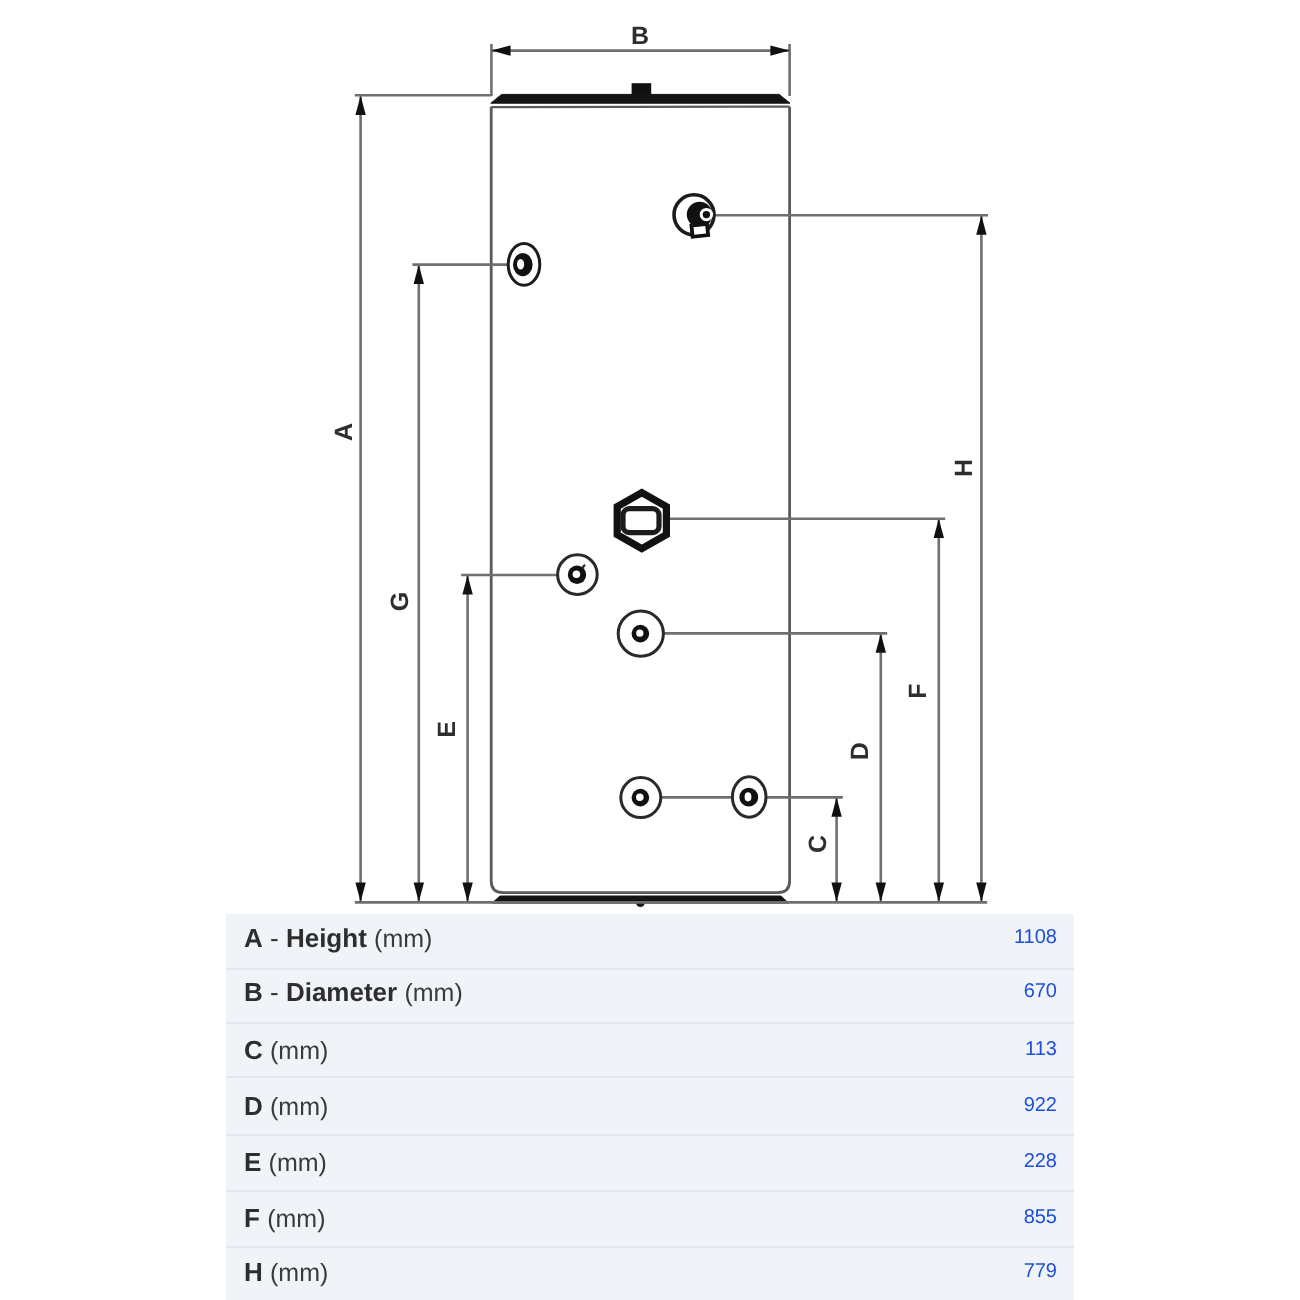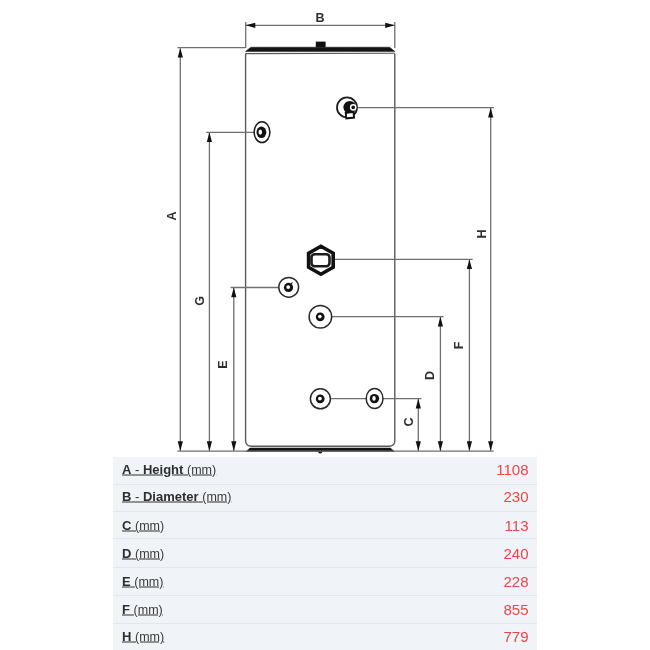--- a/index.html
+++ b/index.html
@@ -2,25 +2,25 @@
 <html><head>
 <meta charset="utf-8">
 <style>
   html,body{margin:0;padding:0;background:#ffffff;width:650px;height:650px;overflow:hidden;
     font-family:"Liberation Sans", sans-serif;}
   #stage{position:relative;width:650px;height:650px;}
   svg{position:absolute;left:0;top:0;}
   .tbl{position:absolute;left:113px;top:456.6px;width:423.5px;height:193.4px;background:#f0f4f9;}
   .trow{position:absolute;left:113px;width:423.5px;height:0;}
   .trow .lbl{position:absolute;left:9px;top:0;transform:translateY(-50%);
-    font-size:13px;color:#2e2e2e;white-space:nowrap;text-decoration:underline;}
+    font-size:13px;color:#2e2e2e;white-space:nowrap;}
   .trow .lbl b{font-weight:bold;}
   .trow .lbl .mm{font-size:12.5px;color:#3a3a3a;}
   .trow .val{position:absolute;right:8px;top:0;transform:translateY(-50%);
-    font-size:15px;color:#ef4444;}
+    font-size:10px;color:#1d4ed8;}
   .sep{position:absolute;left:113px;width:423.5px;height:1px;background:#e1e7ee;}
 </style>
 </head>
 <body>
 <div id="stage">
 
 <svg width="650" height="650" viewBox="0 0 650 650">
   <g fill="none" stroke-linecap="butt">
 
     <path d="M245.6,53.4 L245.6,440.5 Q245.6,446.3 251.5,446.3 L388.9,446.3 Q394.8,446.3 394.8,440.5 L394.8,53.4" stroke="#5a5a5a" stroke-width="1.4" fill="#ffffff"></path>
@@ -166,31 +166,31 @@
 
 <div class="tbl"></div>
 
 <div class="trow" style="top:468.6px;">
       <span class="lbl"><b>A</b> - <b>Height</b>&nbsp;<span class="mm">(mm)</span></span>
       <span class="val">1108</span>
     </div>
 
 <div class="trow" style="top:495.6px;">
       <span class="lbl"><b>B</b> - <b>Diameter</b>&nbsp;<span class="mm">(mm)</span></span>
-      <span class="val">230</span>
+      <span class="val">670</span>
     </div>
 
 <div class="trow" style="top:524.5px;">
       <span class="lbl"><b>C</b>&nbsp;<span class="mm">(mm)</span></span>
       <span class="val">113</span>
     </div>
 
 <div class="trow" style="top:552.5px;">
       <span class="lbl"><b>D</b>&nbsp;<span class="mm">(mm)</span></span>
-      <span class="val">240</span>
+      <span class="val">922</span>
     </div>
 
 <div class="trow" style="top:580.6px;">
       <span class="lbl"><b>E</b>&nbsp;<span class="mm">(mm)</span></span>
       <span class="val">228</span>
     </div>
 
 <div class="trow" style="top:608.5px;">
       <span class="lbl"><b>F</b>&nbsp;<span class="mm">(mm)</span></span>
       <span class="val">855</span>

